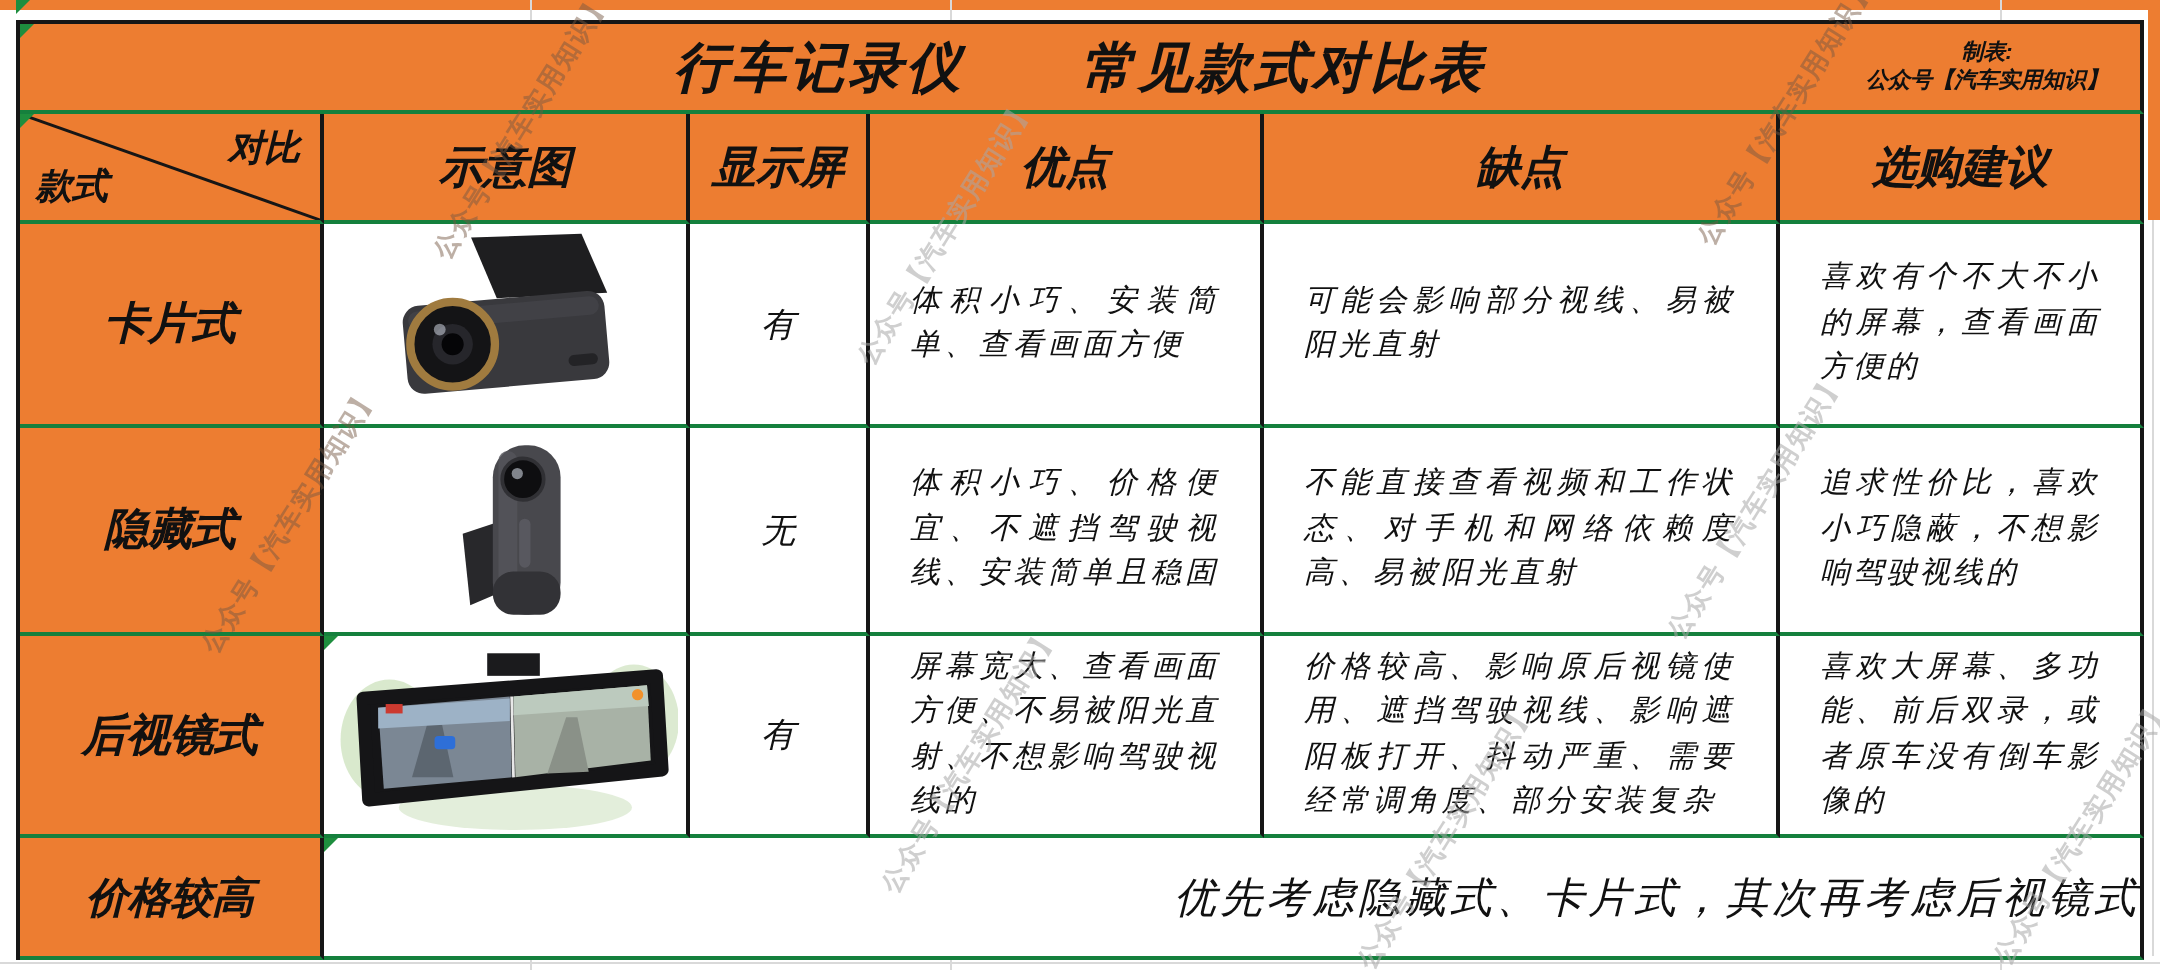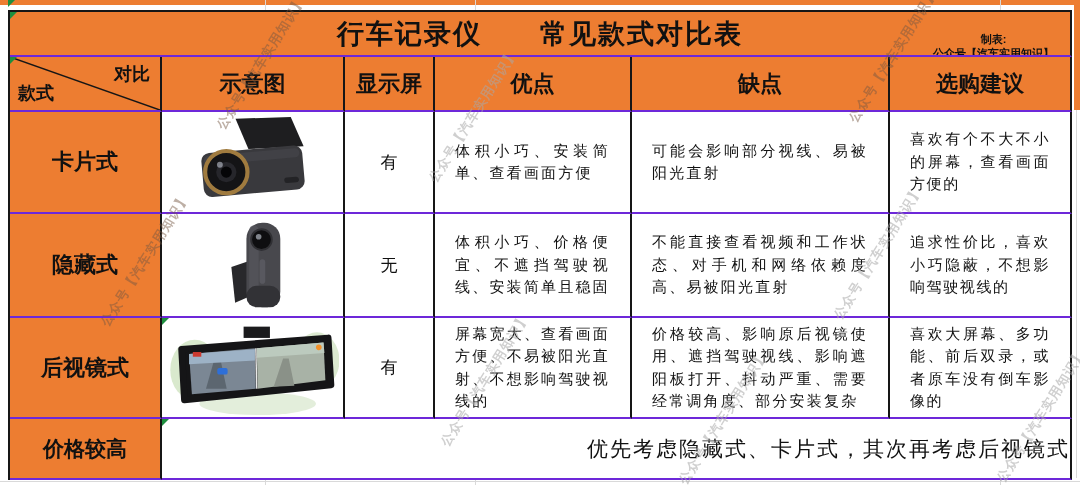--- a/index.html
+++ b/index.html
@@ -10,27 +10,27 @@
   .right-strip{position:absolute;left:1074px;top:0;width:6px;height:110px;background:#ED7D31;}
   .gridline{position:absolute;background:#d9d9d9;}
   .gl-h{height:1px;} .gl-v{width:1px;}
   .corner-marker{position:absolute;width:0;height:0;border-top:7px solid #1E8E3E;border-right:7px solid transparent;}
   
   .tbl{position:absolute;left:8px;top:10px;width:1062px;height:468px;
        display:grid;box-sizing:content-box;
        grid-template-columns:152px 183px 90px 197px 258px 182px;
        grid-template-rows:45px 55px 102px 104px 101px 61px;
        border-left:2px solid #161616;border-top:2px solid #161616;background:#fff;}
-  .cell{position:relative;border-right:2px solid #161616;border-bottom:2px solid #6d28d9;
-        box-sizing:border-box;overflow:hidden;}
+  .cell{position:relative;border-right:2px solid #161616;border-bottom:2px solid #15803d;
+        box-sizing:border-box;overflow:hidden;font-style:italic;}
   .orange{background:#ED7D31;}
   .c-title{grid-column:1/7;display:flex;align-items:center;justify-content:center;}
   .title-text{font-size:27px;font-weight:bold;letter-spacing:2px;white-space:pre;}
   .credit{position:absolute;right:16px;top:50%;transform:translateY(-50%);
-          text-align:center;font-size:11px;font-weight:bold;line-height:1.3;margin-top:12px;}
+          text-align:center;font-size:11px;font-weight:bold;line-height:1.3;}
   .hdr{display:flex;align-items:center;justify-content:center;font-size:22px;font-weight:bold;}
   .diag-svg{position:absolute;left:0;top:0;width:100%;height:100%;}
   .diag-top{position:absolute;top:5px;right:10px;font-size:18px;font-weight:bold;}
   .diag-bottom{position:absolute;bottom:5px;left:8px;font-size:18px;font-weight:bold;}
   .rowlabel{display:flex;align-items:center;justify-content:center;font-size:22px;font-weight:bold;}
   .imgcell{display:flex;align-items:center;justify-content:center;background:#fff;}
   .screen{display:flex;align-items:center;justify-content:center;
           font-family:"Liberation Serif",serif;font-size:17px;}
   .body-txt{display:flex;align-items:center;background:#fff;}
   .body-txt > div{padding:4px 20px;font-family:"Liberation Serif",serif;font-size:15px;

